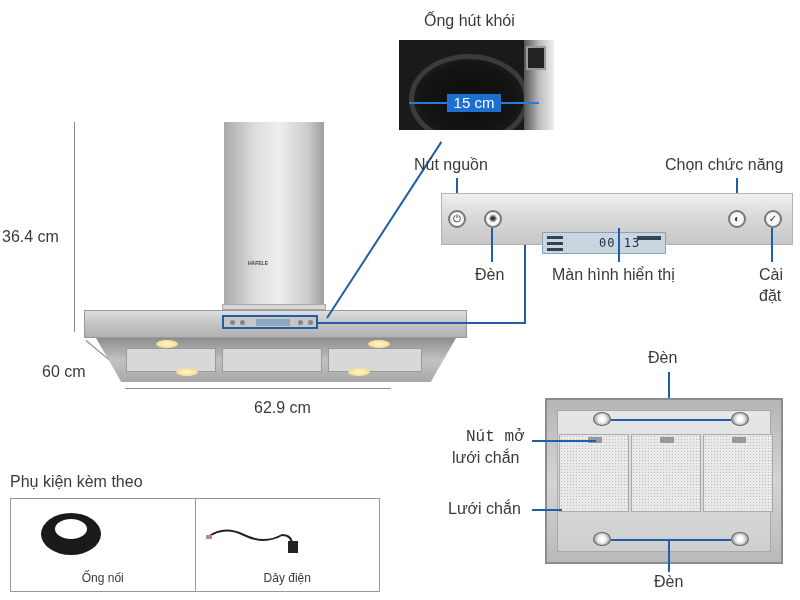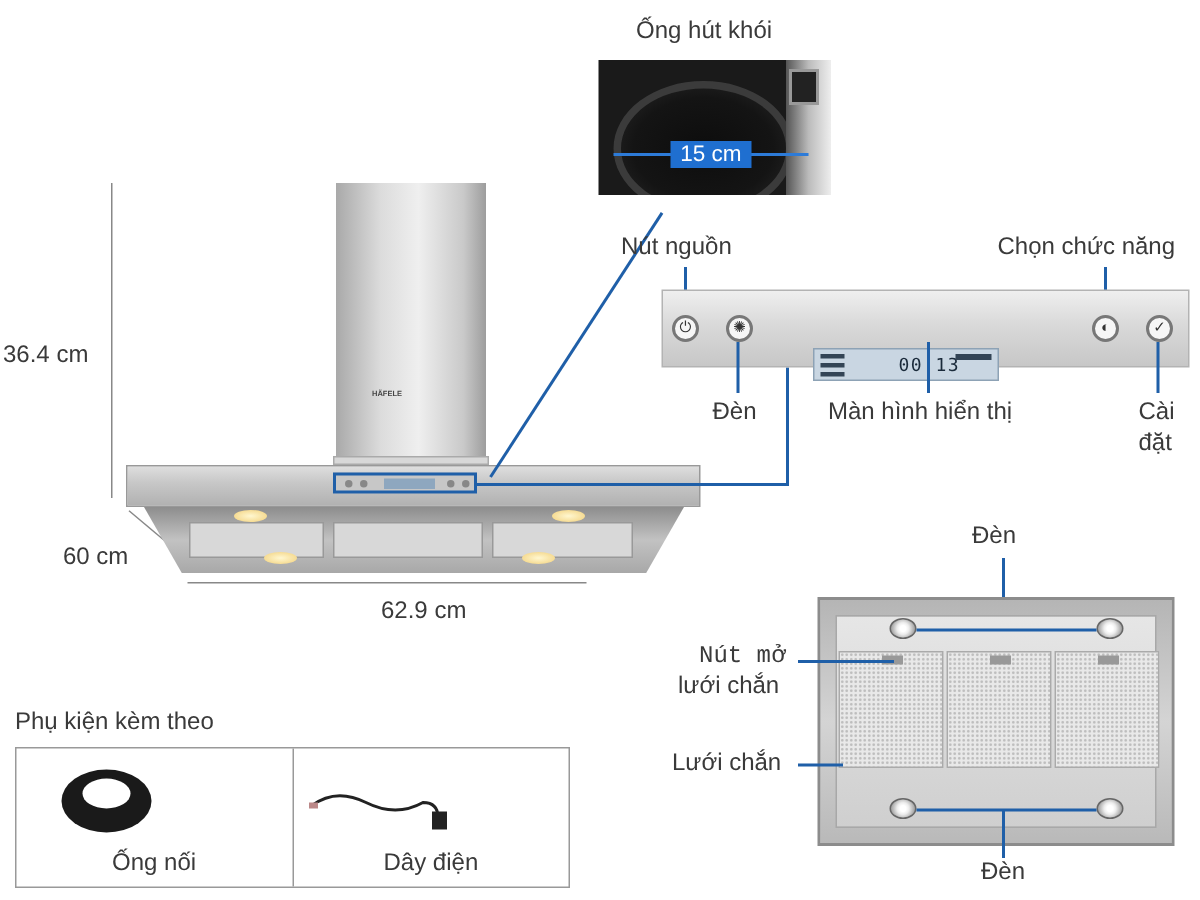--- a/index.html
+++ b/index.html
@@ -55,21 +55,21 @@
           background-image: radial-gradient(#bcbcbc 0.8px, transparent 0.9px);
           background-size: 3px 3px; border: 1px solid #aaa; }
   .mesh .tab { position: absolute; top: 2px; left: 28px; width: 14px; height: 6px; background: #999; }
   .lamp { position: absolute; width: 18px; height: 14px; border-radius: 50%;
           background: radial-gradient(circle, #ffffff 20%, #ececec 40%, #8a8a8a 90%); border: 1px solid #666; }
 
   
   .acc-table { left: 10px; top: 498px; width: 370px; height: 94px; border: 1px solid #999; display: flex; }
   .acc-cell { flex: 1; border-right: 1px solid #999; position: relative; }
   .acc-cell:last-child { border-right: none; }
-  .acc-cell .cap { position: absolute; bottom: 6px; left: 0; right: 0; text-align: center; font-size: 16px; color: #3a3a3a; }
+  .acc-cell .cap { position: absolute; bottom: 6px; left: 0; right: 0; text-align: center; font-size: 12px; color: #3a3a3a; }
   .ring-icon { position: absolute; left: 30px; top: 14px; width: 60px; height: 42px; border-radius: 50%; background: #1a1a1a; }
   .ring-icon::after { content: ""; position: absolute; left: 14px; top: 6px; width: 32px; height: 20px; border-radius: 50%; background: #ffffff; }
   .cap-icon { position: absolute; left: 28px; top: 14px; width: 66px; height: 46px; }
   .wire-icon { position: absolute; left: 8px; top: 16px; width: 104px; height: 40px; }
 </style>
 </head>
 <body>
 
 <div class="lbl" style="left:424px; top:12px;text-align:right;">Ống hút khói</div>
 <div class="abs duct">

